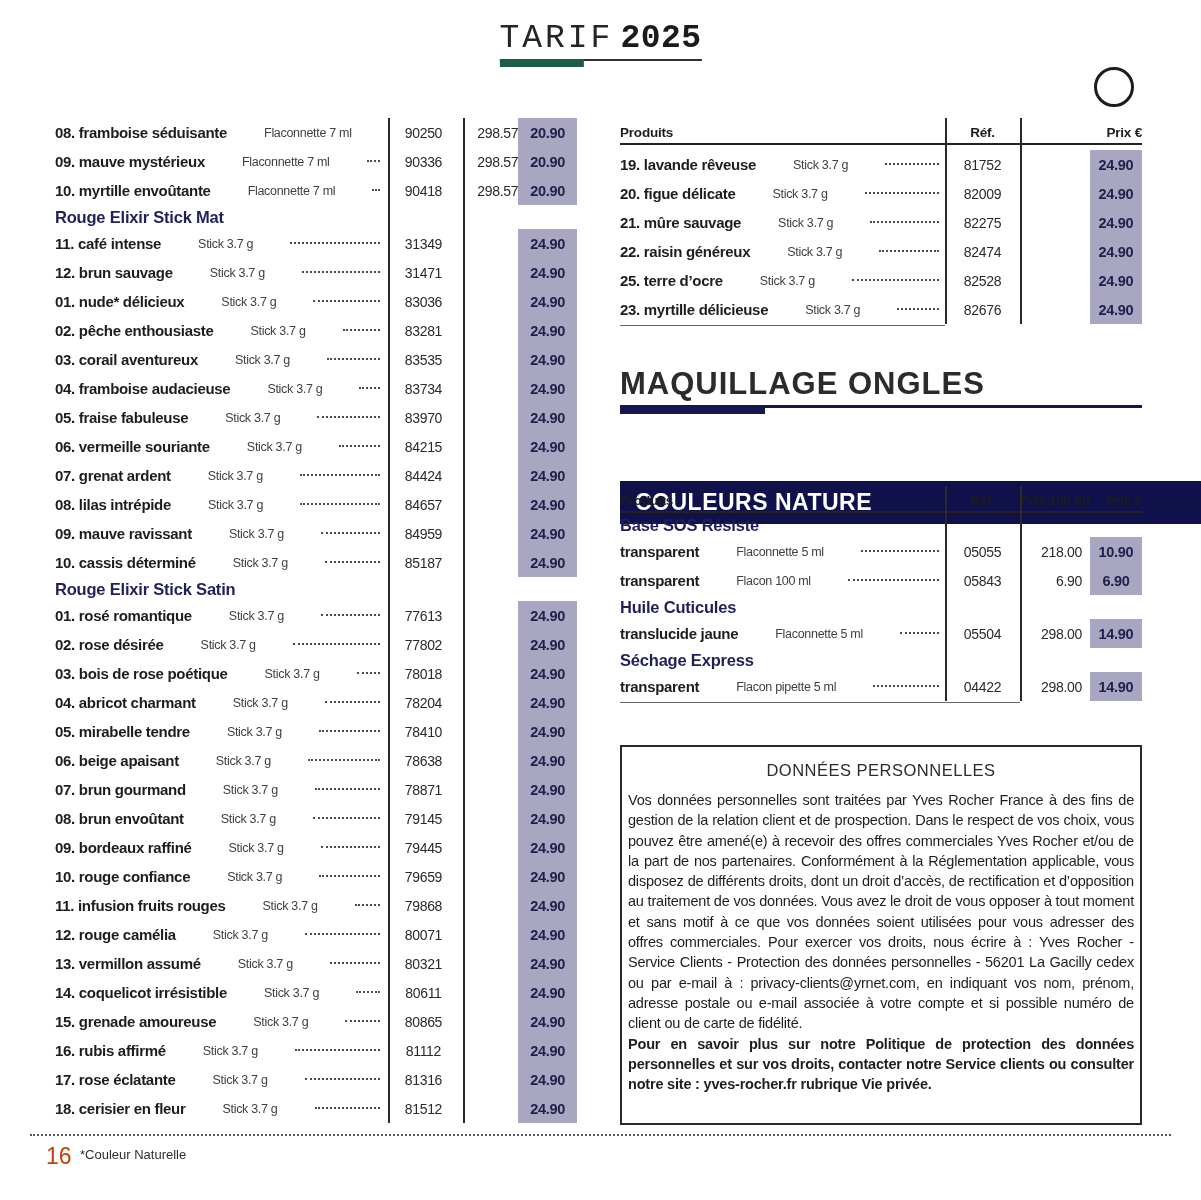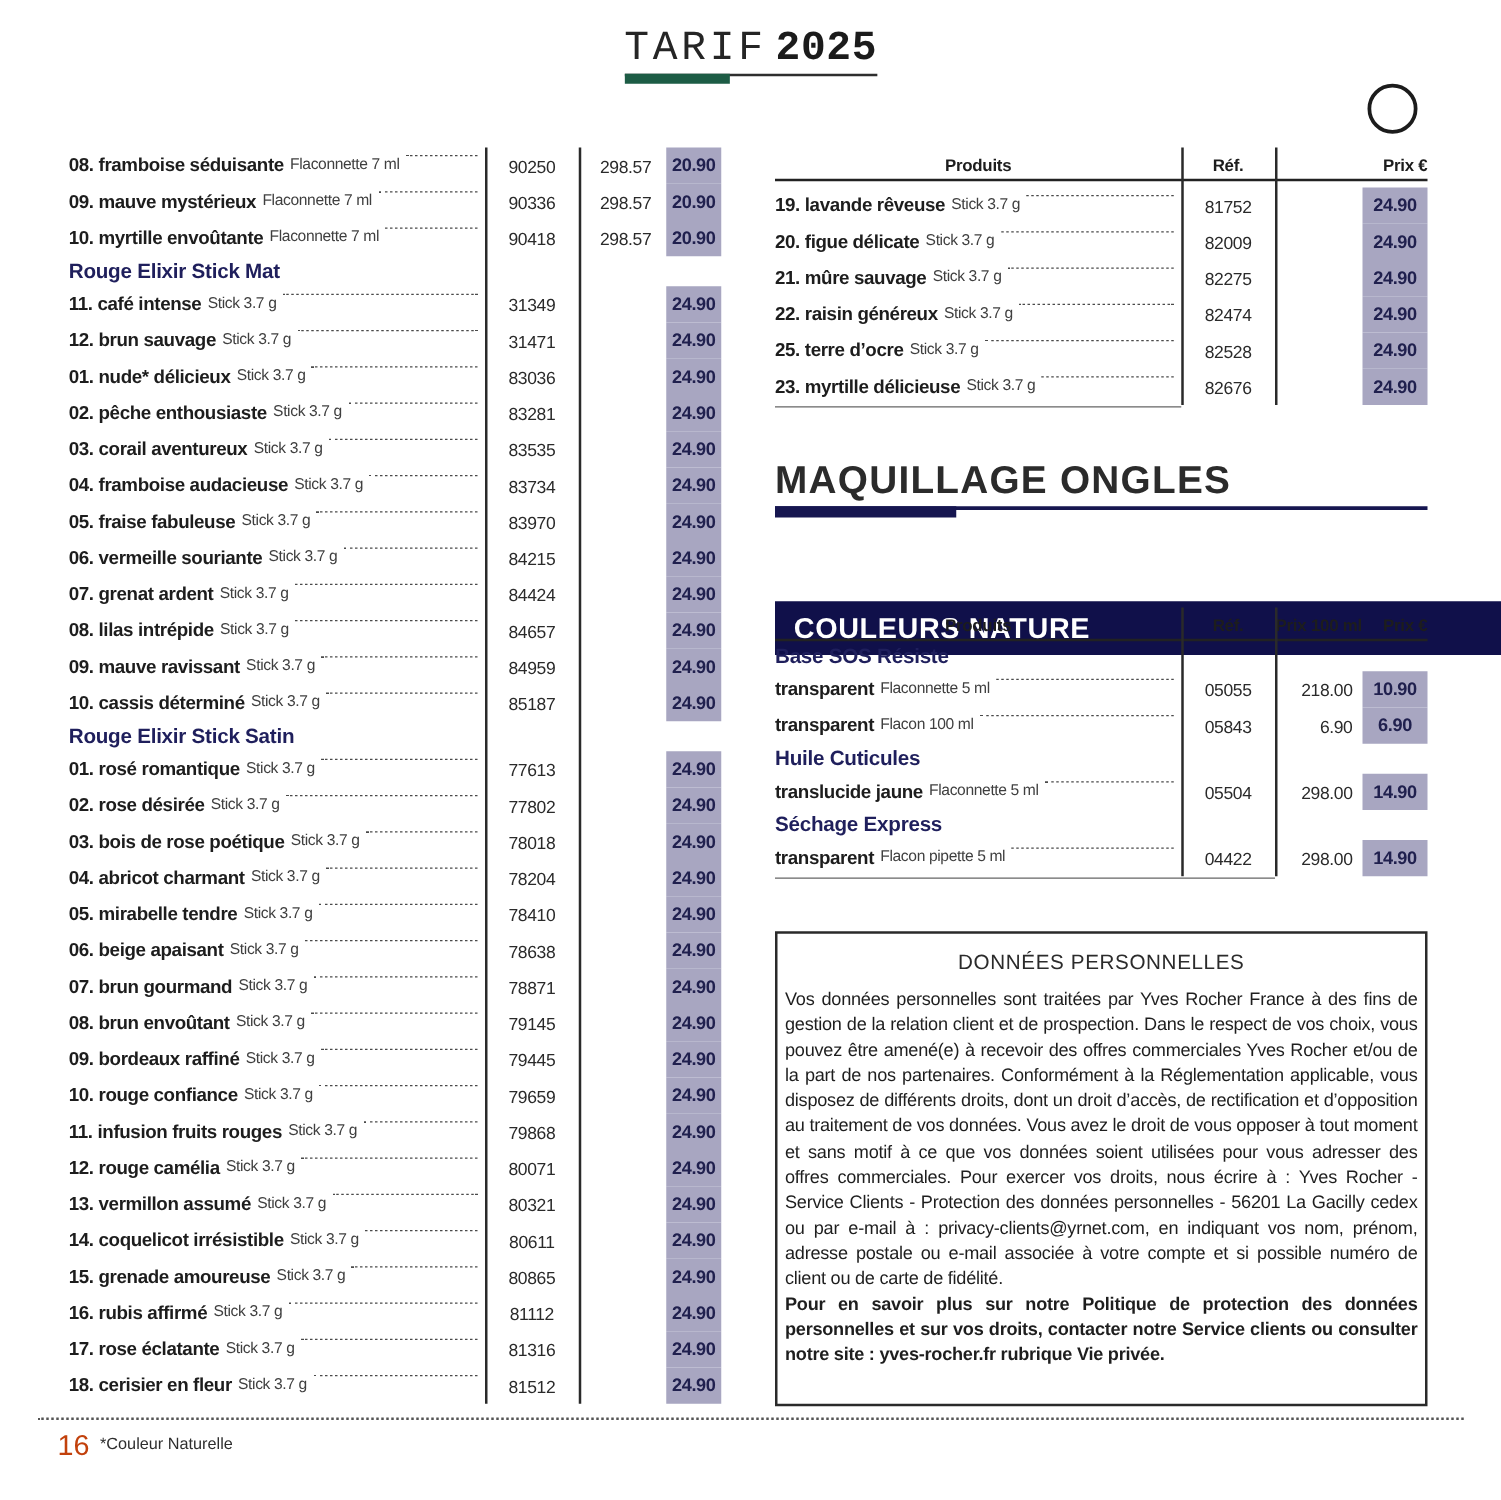--- a/index.html
+++ b/index.html
@@ -17,42 +17,42 @@
 
   .circle { position:absolute; left:1094px; top:67px; width:34px; height:34px;
             border:3px solid #1c1c1c; border-radius:50%; background:#fff; }
 
   
   .ptable { position:absolute; width:522px; }
   .vline { position:absolute; top:0; bottom:0; width:1.5px; background:#2a2a2a; z-index:2; }
   .row { display:flex; align-items:center; height:29px; position:relative; }
   .heading-row { height:24px; display:flex; align-items:center; font-weight:700; font-size:16.5px;
                  color:var(--navy); letter-spacing:-0.2px; }
-  .name-cell { display:flex; align-items:flex-start; overflow:hidden; padding-right:6px; box-sizing:border-box; }
+  .name-cell { display:flex; align-items:center; overflow:hidden; padding-right:6px; box-sizing:border-box;gap:32px; }
   .pname { font-weight:700; font-size:15px; color:#1d1d1d; white-space:nowrap; letter-spacing:-0.3px; }
   .psize { font-size:12.5px; color:#3f3f3f; margin-left:5px; white-space:nowrap; letter-spacing:-0.3px; }
   .leader { flex:1; min-width:8px; border-bottom:2px dotted #4a4a4a; transform:translateY(-1px); margin-left:5px; }
   .ref-cell { width:75px; text-align:center; font-size:14px; color:#2a2a2a; letter-spacing:-0.3px; }
   .p100-cell { width:58px; text-align:right; font-size:14px; color:#2a2a2a; letter-spacing:-0.3px; }
   .spacer { flex:1; }
   .badge { align-self:stretch; background:var(--badge); display:flex; align-items:center; justify-content:center;
            font-weight:700; font-size:14.5px; color:#20204e; letter-spacing:-0.3px; }
 
   
   .left-table { left:55px; top:118px; }
   .left-table .name-cell { width:333px; }
-  .left-table .badge { width:44px; margin-left:auto; }
+  .left-table .badge { width:59px; margin-left:auto; }
   .left-table .v1 { left:333px; } .left-table .v2 { left:408px; }
 
   
   .rt-table { left:620px; top:118px; }
   .rt-table::after { content:''; position:absolute; left:0; bottom:-2px; width:325px; border-bottom:1.5px solid #666; }
   .thead { display:flex; align-items:flex-end; height:22px; border-bottom:2.5px solid #222; padding-bottom:3px; }
   .th { font-weight:700; font-size:13.5px; color:#1d1d1d; letter-spacing:-0.2px; }
-  .th-prod { width:325px;text-align:center; } .th-ref { width:75px; text-align:center; }
+  .th-prod { width:325px; } .th-ref { width:75px; text-align:center; }
   .th-p100 { width:70px; text-align:center; } .th-prix { flex:1; text-align:right; }
   .rt-table .rows-pad, .nails-table .rows-pad { height:5px; }
   .rt-table .name-cell, .nails-table .name-cell { width:325px; }
   .rt-table .badge, .nails-table .badge { width:52px; margin-left:auto; }
   .rt-table .v1, .nails-table .v1 { left:325px; }
   .rt-table .v2, .nails-table .v2 { left:400px; }
   .nails-table { left:620px; top:486px; }
   .nails-table::after { content:''; position:absolute; left:0; bottom:-2px; width:400px; border-bottom:1.5px solid #666; }
   .nails-table .p100-cell { width:62px; }
 

